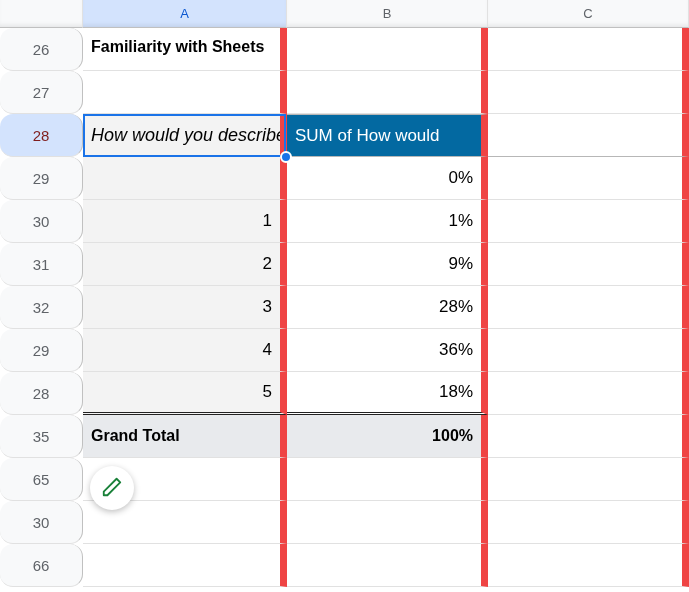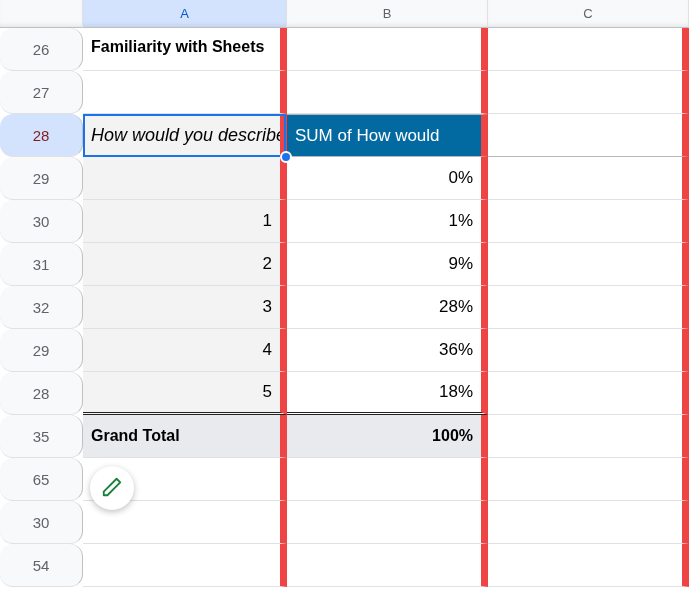--- a/index.html
+++ b/index.html
@@ -227,21 +227,21 @@
     <div class="cell col-b"></div>
     <div class="cell col-c"></div>
   </div>
   <div class="row">
     <div class="row-header">30</div>
     <div class="cell col-a"></div>
     <div class="cell col-b"></div>
     <div class="cell col-c"></div>
   </div>
   <div class="row">
-    <div class="row-header">54</div>
+    <div class="row-header">66</div>
     <div class="cell col-a"></div>
     <div class="cell col-b"></div>
     <div class="cell col-c"></div>
   </div>
 </div>
 
 <div class="overflow-title" style="left:91px; top:38px;">Familiarity with Sheets</div>
 
 <div class="selected-cell-border" style="left:83px; top:114px; width:203px; height:43px;"></div>
 <div class="selection-handle" style="left:280px; top:151px;"></div>

